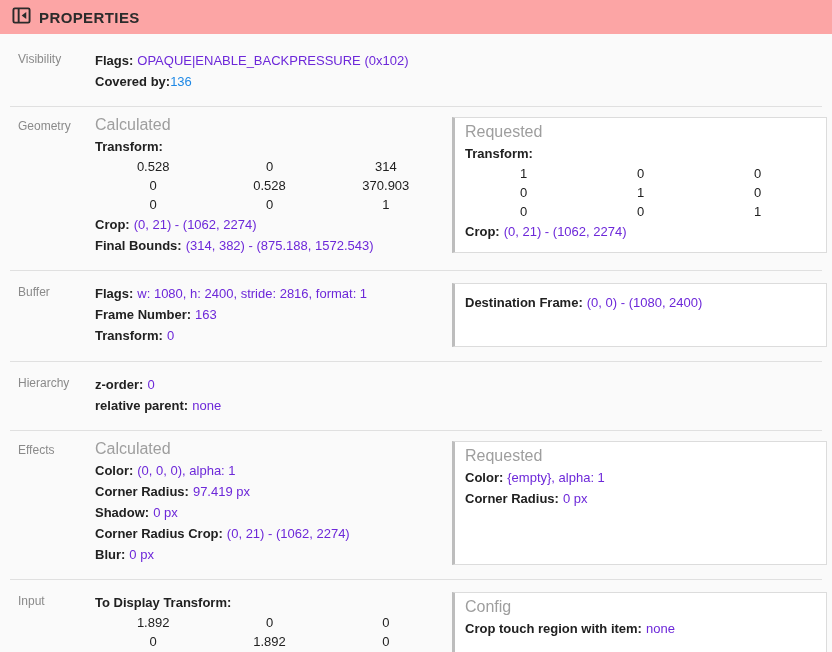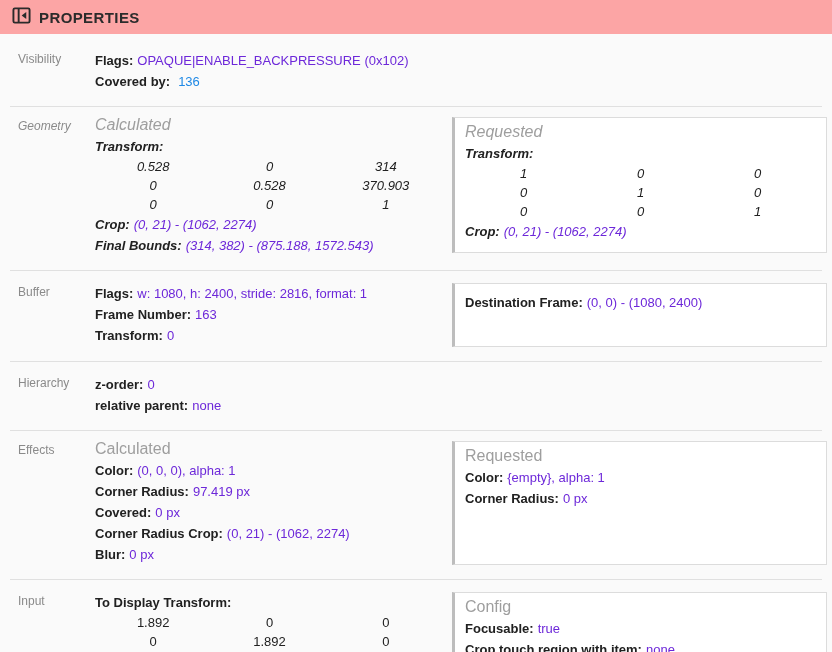--- a/index.html
+++ b/index.html
@@ -26,21 +26,21 @@
     padding:12px 0 14px 0;
   }
   .sec-label{
     color:#8a8a8a;font-size:12px;padding-left:18px;line-height:19px;
   }
   .sec-left{padding-right:8px;}
   .sec-right{padding-right:5px;box-sizing:border-box;}
   .kv{line-height:21px;}
   .k{font-weight:700;color:#212121;}
   .v{color:#6d28d9;margin-left:4px;}
-  .link{color:#1e88e5;margin-left:8px;cursor:pointer;}
+  .link{color:#1e88e5;margin-left:0;cursor:pointer;}
   .caption{font-size:16px;color:#9e9e9e;line-height:16px;margin-bottom:3px;}
   .matrix{display:grid;grid-template-columns:repeat(3,1fr);}
   .matrix span{text-align:center;line-height:19px;}
   .card{
     background:#ffffff;
     border:1px solid #dcdcdc;
     border-left:3px solid #bdbdbd;
     padding:6px 10px 10px 10px;
     box-sizing:border-box;
   }
@@ -70,21 +70,21 @@
     <div class="kv">
       <span class="k">Flags:</span><span class="v">OPAQUE|ENABLE_BACKPRESSURE (0x102)</span>
     </div>
     <div class="kv">
       <span class="k">Covered by:</span><span class="link">136</span>
     </div>
   </div>
 </div>
 <div class="divider"></div>
 
-<div class="section" style="padding-top:10px;font-style:italic;">
+<div class="section" style="padding-top:10px;">
   <div class="sec-label">Geometry</div>
   <div class="sec-left">
     <div class="caption">Calculated</div>
     <div class="kv">
       <span class="k">Transform:</span>
     </div>
     <div class="matrix">
       <span>0.528</span>
         <span>0</span>
         <span>314</span>
@@ -167,21 +167,21 @@
   <div class="sec-label">Effects</div>
   <div class="sec-left">
     <div class="caption">Calculated</div>
     <div class="kv">
       <span class="k">Color:</span><span class="v">(0, 0, 0), alpha: 1</span>
     </div>
     <div class="kv">
       <span class="k">Corner Radius:</span><span class="v">97.419 px</span>
     </div>
     <div class="kv">
-      <span class="k">Covered:</span><span class="v">0 px</span>
+      <span class="k">Shadow:</span><span class="v">0 px</span>
     </div>
     <div class="kv">
       <span class="k">Corner Radius Crop:</span><span class="v">(0, 21) - (1062, 2274)</span>
     </div>
     <div class="kv">
       <span class="k">Blur:</span><span class="v">0 px</span>
     </div>
   </div>
   <div class="sec-right">
     <div class="card card-effects">
@@ -213,21 +213,18 @@
       <span>0</span>
         <span>0</span>
         <span>1</span>
     </div>
 
   </div>
   <div class="sec-right">
     <div class="card card-input">
       <div class="caption">Config</div>
       <div class="kv">
-        <span class="k">Focusable:</span><span class="v">true</span>
-      </div>
-      <div class="kv">
         <span class="k">Crop touch region with item:</span><span class="v">none</span>
       </div>
 
     </div>
   </div>
 </div>
 
 </body></html>

